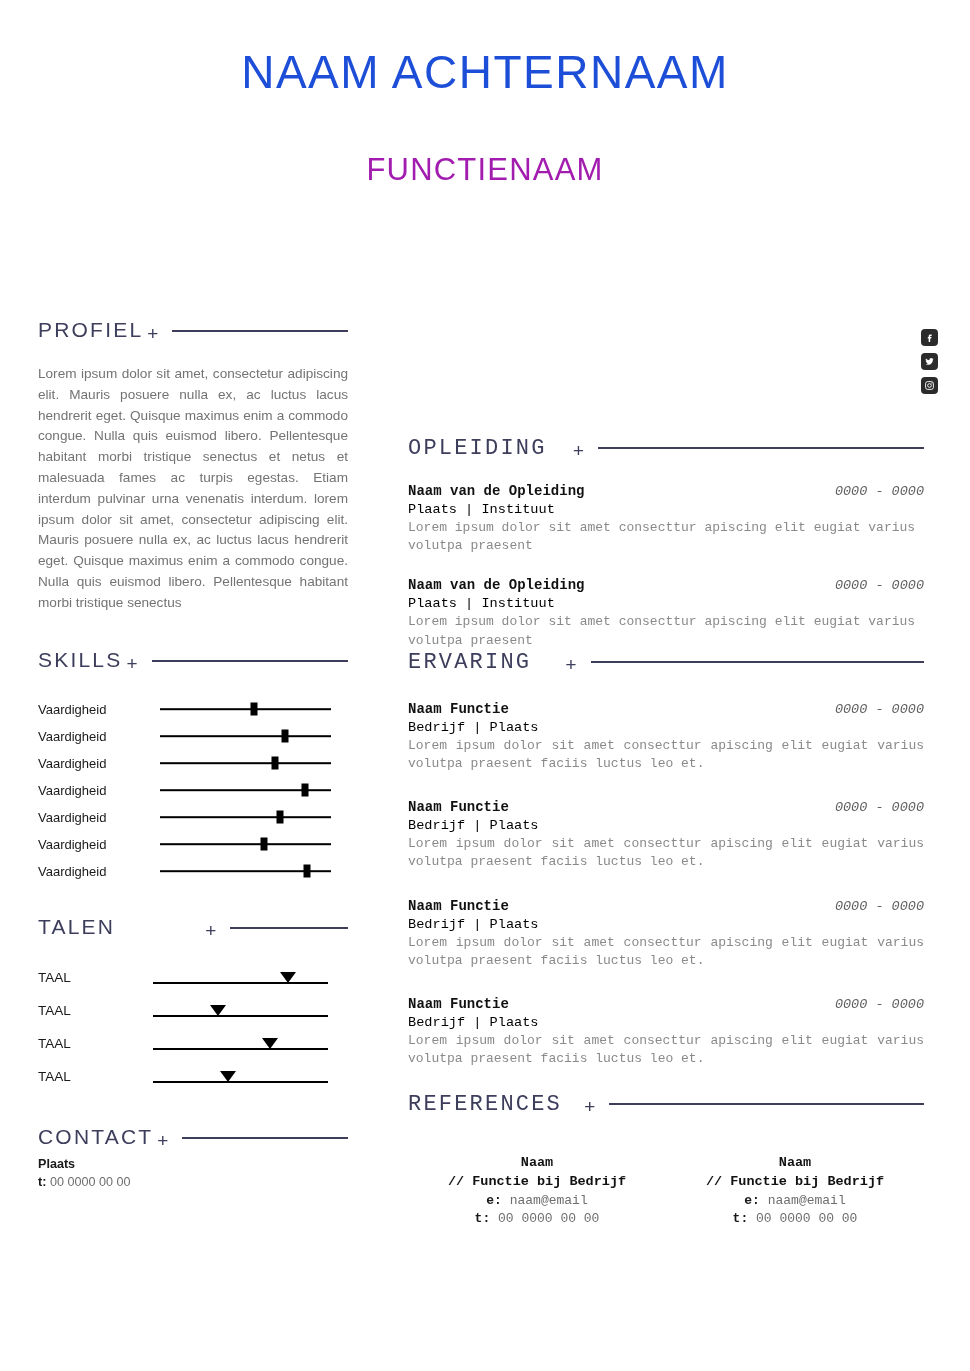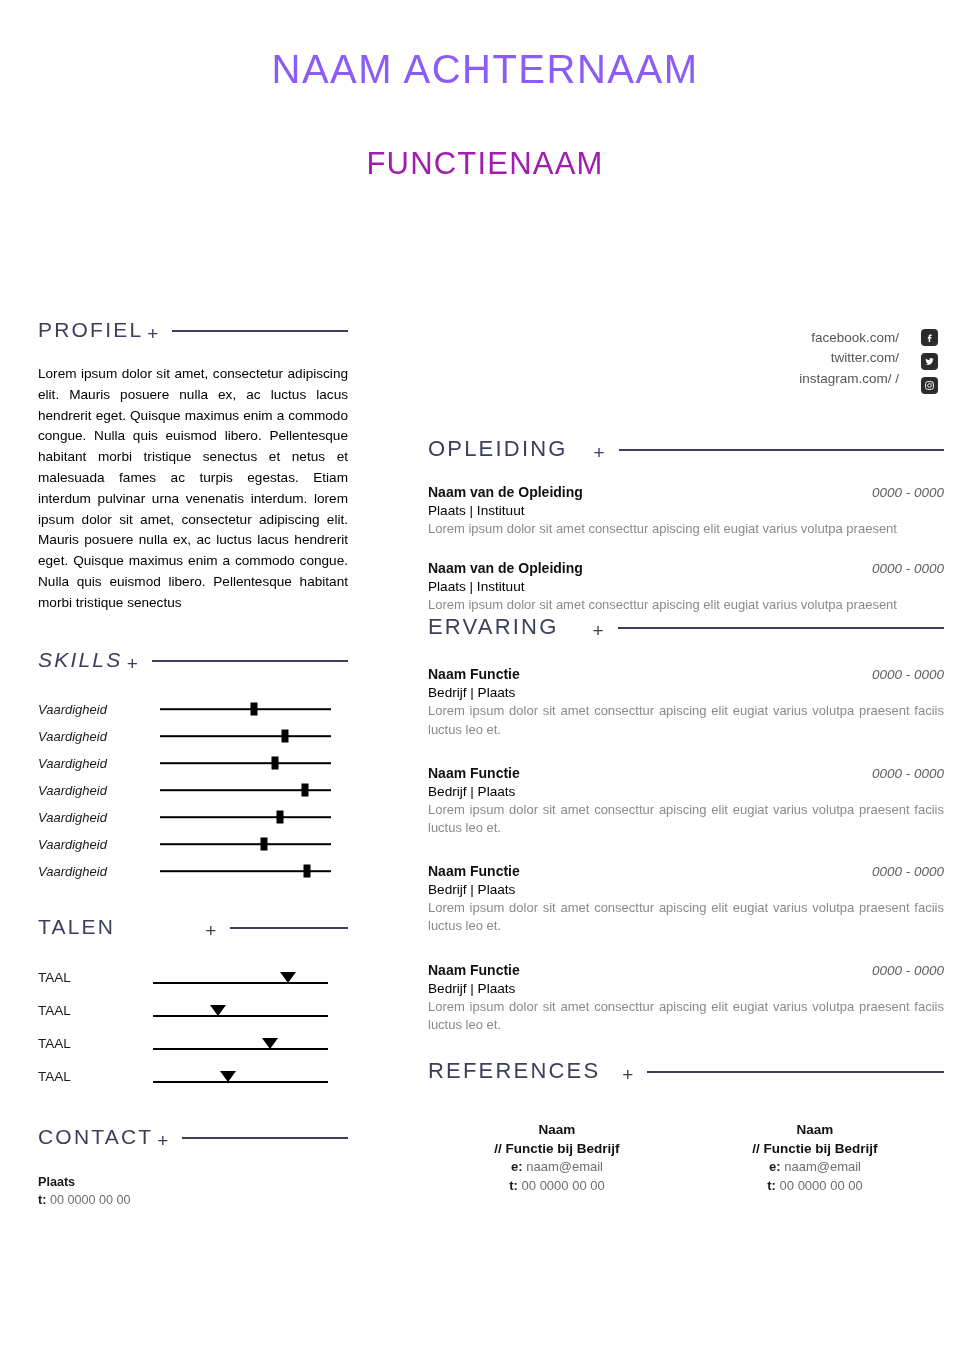--- a/index.html
+++ b/index.html
@@ -10,24 +10,24 @@
     background: #ffffff;
     font-family: "Liberation Sans", sans-serif;
     color: #1a1a1a;
     overflow: hidden;
     position: relative;
   }
 
   
   .header { padding-top: 48px; text-align: center; }
   .name {
-    font-size: 40px;
+    font-size: 46px;
     font-weight: 400;
     letter-spacing: 1.5px;
-    color: #8b5cf6;
+    color: #1d4ed8;
     line-height: 1.05;
   }
   .jobtitle {
     font-size: 31px;
     font-weight: 400;
     letter-spacing: 1.2px;
     color: #a21caf;
     margin-top: 56px;
   }
 
@@ -70,23 +70,24 @@
     width: 970px;
   }
   .col-left {
     position: absolute;
     left: 38px;
     top: 0;
     width: 310px;
   }
   .col-right {
     position: absolute;
-    left: 428px;
+    left: 408px;
     top: 118px;
     width: 516px;
+    font-family: Liberation Mono, monospace;
   }
 
   
   .sec-head {
     display: flex;
     align-items: baseline;
     color: #3d3d5c;
     white-space: nowrap;
   }
   .sec-title {
@@ -112,21 +113,21 @@
     top: -5px;
   }
   .sec-head.wide .sec-title { font-size: 22px; }
 
   
   .profile-text {
     margin-top: 22px;
     font-size: 13.6px;
     line-height: 1.53;
     text-align: justify;
-    color: #000000;
+    color: #737373;
   }
 
   
   .skills-wrap { margin-top: 24px; }
   .skill-row {
     display: flex;
     align-items: center;
     height: 27px;
   }
   .skill-label {
@@ -189,21 +190,21 @@
     position: absolute;
     bottom: 3px;
     width: 0; height: 0;
     border-left: 8px solid transparent;
     border-right: 8px solid transparent;
     border-top: 11px solid #000000;
     transform: translateX(-50%);
   }
 
   
-  .contact-wrap { margin-top: 24px; font-size: 12.6px; line-height: 1.45; }
+  .contact-wrap { margin-top: 6px; font-size: 12.6px; line-height: 1.45; }
   .contact-place { font-weight: bold; color: #1a1a1a; font-size: 12.6px; }
   .contact-line { color: #6e6e6e; }
   .contact-line b { color: #1a1a1a; font-weight: bold; }
 
   
   .entry { margin-top: 19px; }
   .entry-top {
     display: flex;
     justify-content: space-between;
     align-items: baseline;
@@ -256,25 +257,20 @@
 </style>
 </head>
 <body>
 
 <div class="header">
   <div class="name">NAAM ACHTERNAAM</div>
   <div class="jobtitle">FUNCTIENAAM</div>
 </div>
 
 <div class="social">
-  <div class="social-links">
-    <div>facebook.com/</div>
-    <div>twitter.com/</div>
-    <div>instagram.com/ /</div>
-  </div>
   <div class="social-icons">
     <span class="sicon">
       <svg width="11" height="11" viewBox="0 0 24 24" fill="#ffffff">
           <path d="M14.5 8.5h2.2V5.6h-2.6c-2.5 0-3.9 1.4-3.9 3.8v1.7H8.3v3h1.9V22h3.3v-7.9h2.4l.4-3h-2.8V9.9c0-.9.3-1.4 1-1.4z"></path>
         </svg>
     </span>
     <span class="sicon">
       <svg width="11" height="11" viewBox="0 0 24 24" fill="#ffffff">
           <path d="M21 6.4c-.7.3-1.4.5-2.1.6.8-.5 1.3-1.2 1.6-2.1-.7.4-1.5.7-2.4.9a3.7 3.7 0 0 0-6.3 3.4A10.5 10.5 0 0 1 4.2 5.4a3.7 3.7 0 0 0 1.1 4.9c-.6 0-1.2-.2-1.7-.5 0 1.8 1.3 3.3 3 3.6-.5.2-1.1.2-1.7.1.5 1.5 1.9 2.6 3.5 2.6A7.4 7.4 0 0 1 3 17.6a10.5 10.5 0 0 0 5.7 1.7c6.8 0 10.6-5.7 10.6-10.6v-.5c.7-.5 1.3-1.2 1.7-1.8z"></path>
         </svg>
@@ -295,21 +291,21 @@
 
     <div>
       <div class="sec-head">
         <span class="sec-title">PROFIEL</span>
         <span class="sec-plus">+</span>
         <span class="sec-rule"></span>
       </div>
       <p class="profile-text">Lorem ipsum dolor sit amet, consectetur adipiscing elit. Mauris posuere nulla ex, ac luctus lacus hendrerit eget. Quisque maximus enim a commodo congue. Nulla quis euismod libero. Pellentesque habitant morbi tristique senectus et netus et malesuada fames ac turpis egestas. Etiam interdum pulvinar urna venenatis interdum. lorem ipsum dolor sit amet, consectetur adipiscing elit. Mauris posuere nulla ex, ac luctus lacus hendrerit eget. Quisque maximus enim a commodo congue. Nulla quis euismod libero. Pellentesque habitant morbi tristique senectus</p>
     </div>
 
-    <div style="margin-top:34px;font-style:italic;">
+    <div style="margin-top:34px;">
       <div class="sec-head">
         <span class="sec-title">SKILLS</span>
         <span class="sec-plus">+</span>
         <span class="sec-rule"></span>
       </div>
       <div class="skills-wrap" id="skills-list">
           <div class="skill-row">
             <div class="skill-label">Vaardigheid</div>
             <div class="skill-track">
               <span class="skill-marker" style="left: 55%;"></span>

